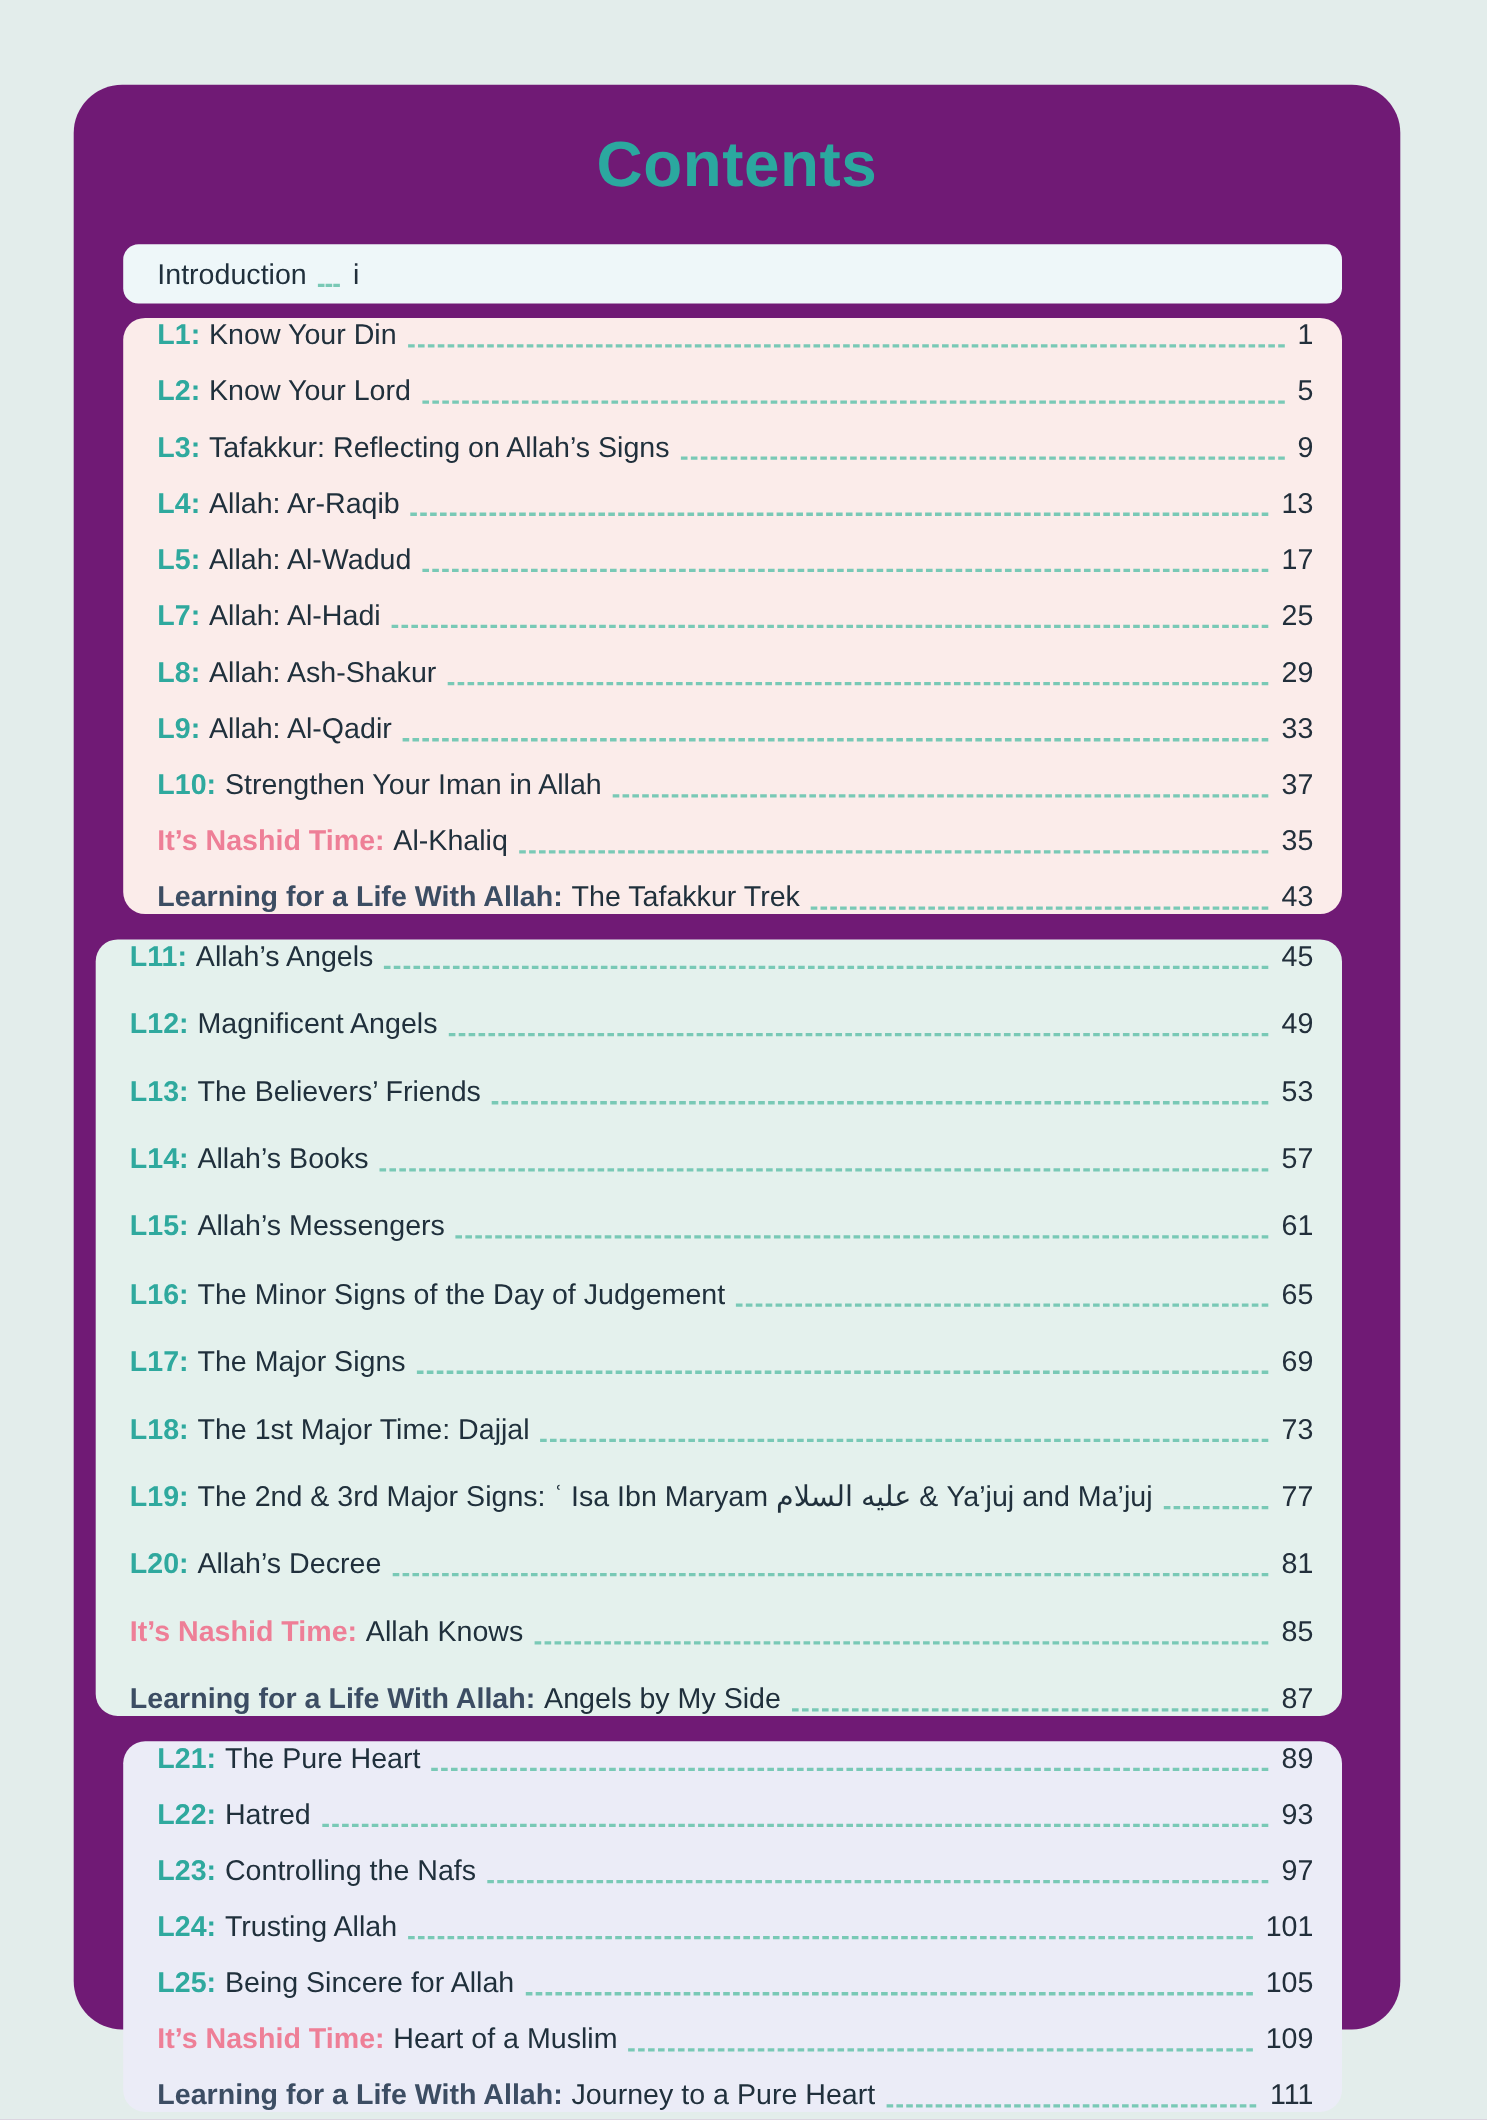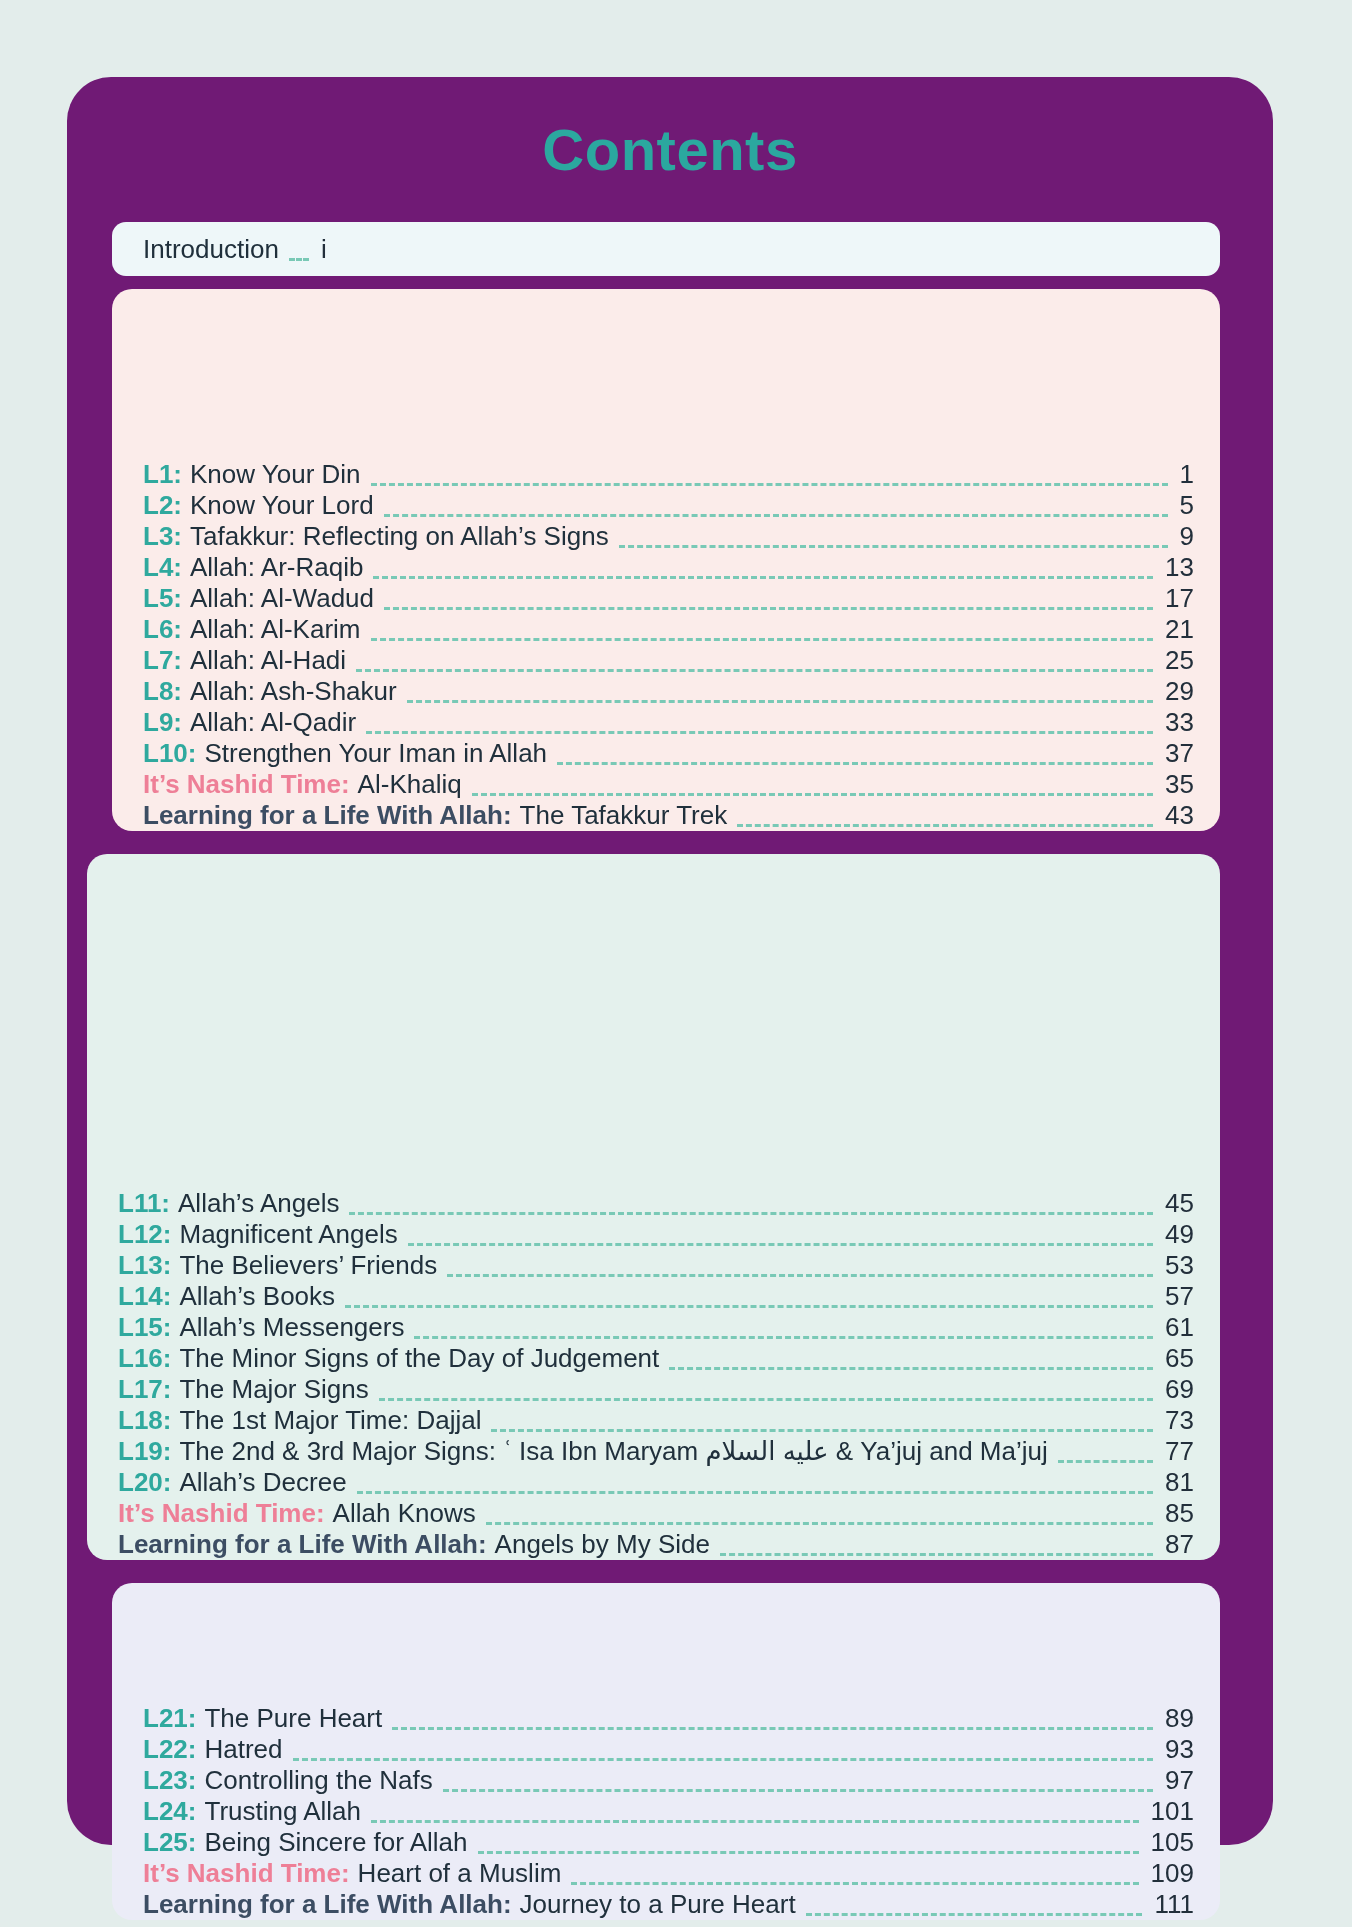--- a/index.html
+++ b/index.html
@@ -37,21 +37,21 @@
   .intro{
     margin-top:41px;
     height:54px;
     display:flex;
     align-items:center;
     border-radius:14px;
   }
   .section{
     display:flex;
     flex-direction:column;
-    justify-content:flex-end;
+    justify-content:space-between;
   }
   .section.s1{margin-top:13px;height:542px;}
   .section.s2{margin-top:23px;height:706px;margin-left:20px;}
   .section.s3{margin-top:23px;height:337px;}
   .row{
     display:flex;
     align-items:center;
     font-size:26px;
     color:#20303c;
   }
@@ -114,26 +114,20 @@
     <span class="leader"></span>
     <span class="pagenum">13</span>
   </div>
           <div class="row">
     <span class="prefix" style="color: rgb(47, 169, 158);">L5:</span>
     <span class="rtitle">Allah: Al-Wadud</span>
     <span class="leader"></span>
     <span class="pagenum">17</span>
   </div>
           <div class="row">
-    <span class="prefix" style="color: rgb(47, 169, 158);">L6:</span>
-    <span class="rtitle">Allah: Al-Karim</span>
-    <span class="leader"></span>
-    <span class="pagenum">21</span>
-  </div>
-          <div class="row">
     <span class="prefix" style="color: rgb(47, 169, 158);">L7:</span>
     <span class="rtitle">Allah: Al-Hadi</span>
     <span class="leader"></span>
     <span class="pagenum">25</span>
   </div>
           <div class="row">
     <span class="prefix" style="color: rgb(47, 169, 158);">L8:</span>
     <span class="rtitle">Allah: Ash-Shakur</span>
     <span class="leader"></span>
     <span class="pagenum">29</span>

